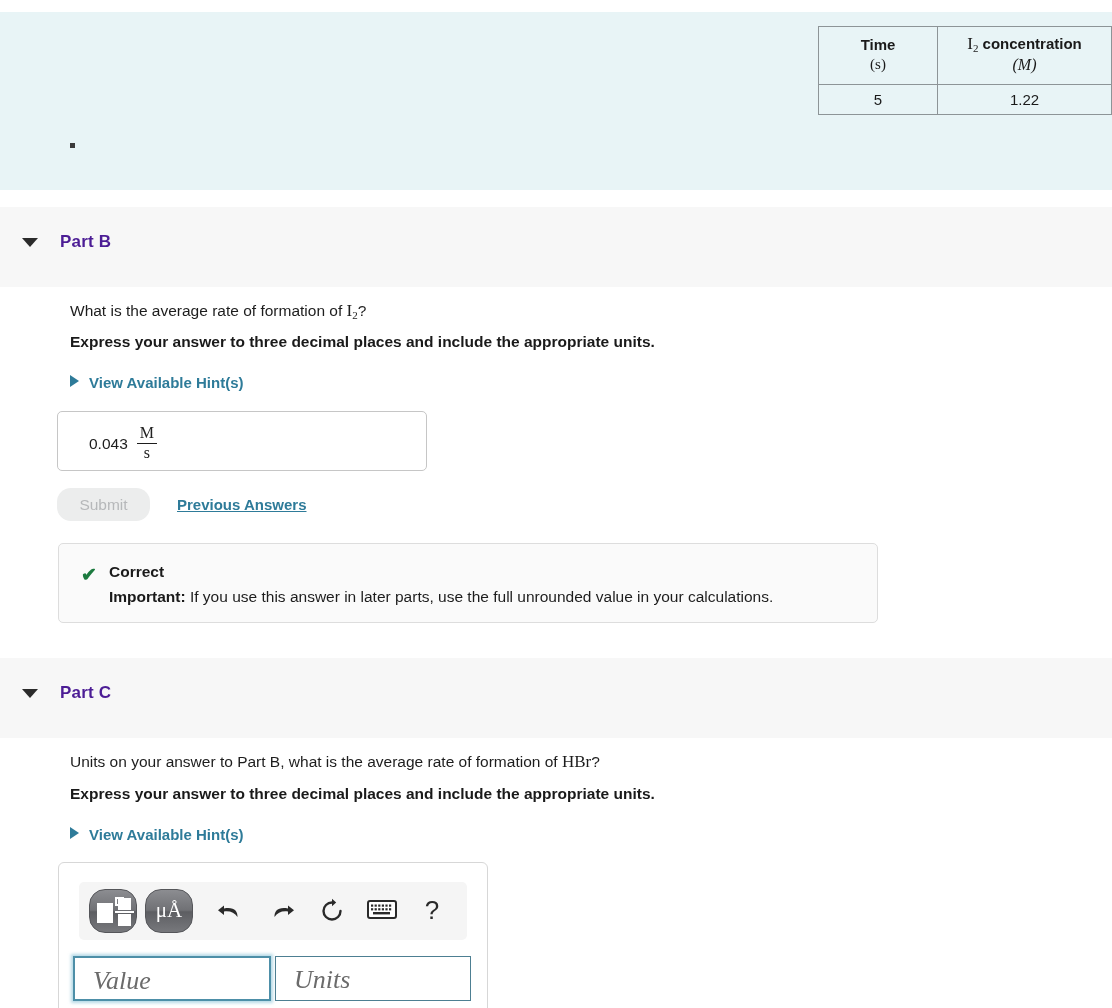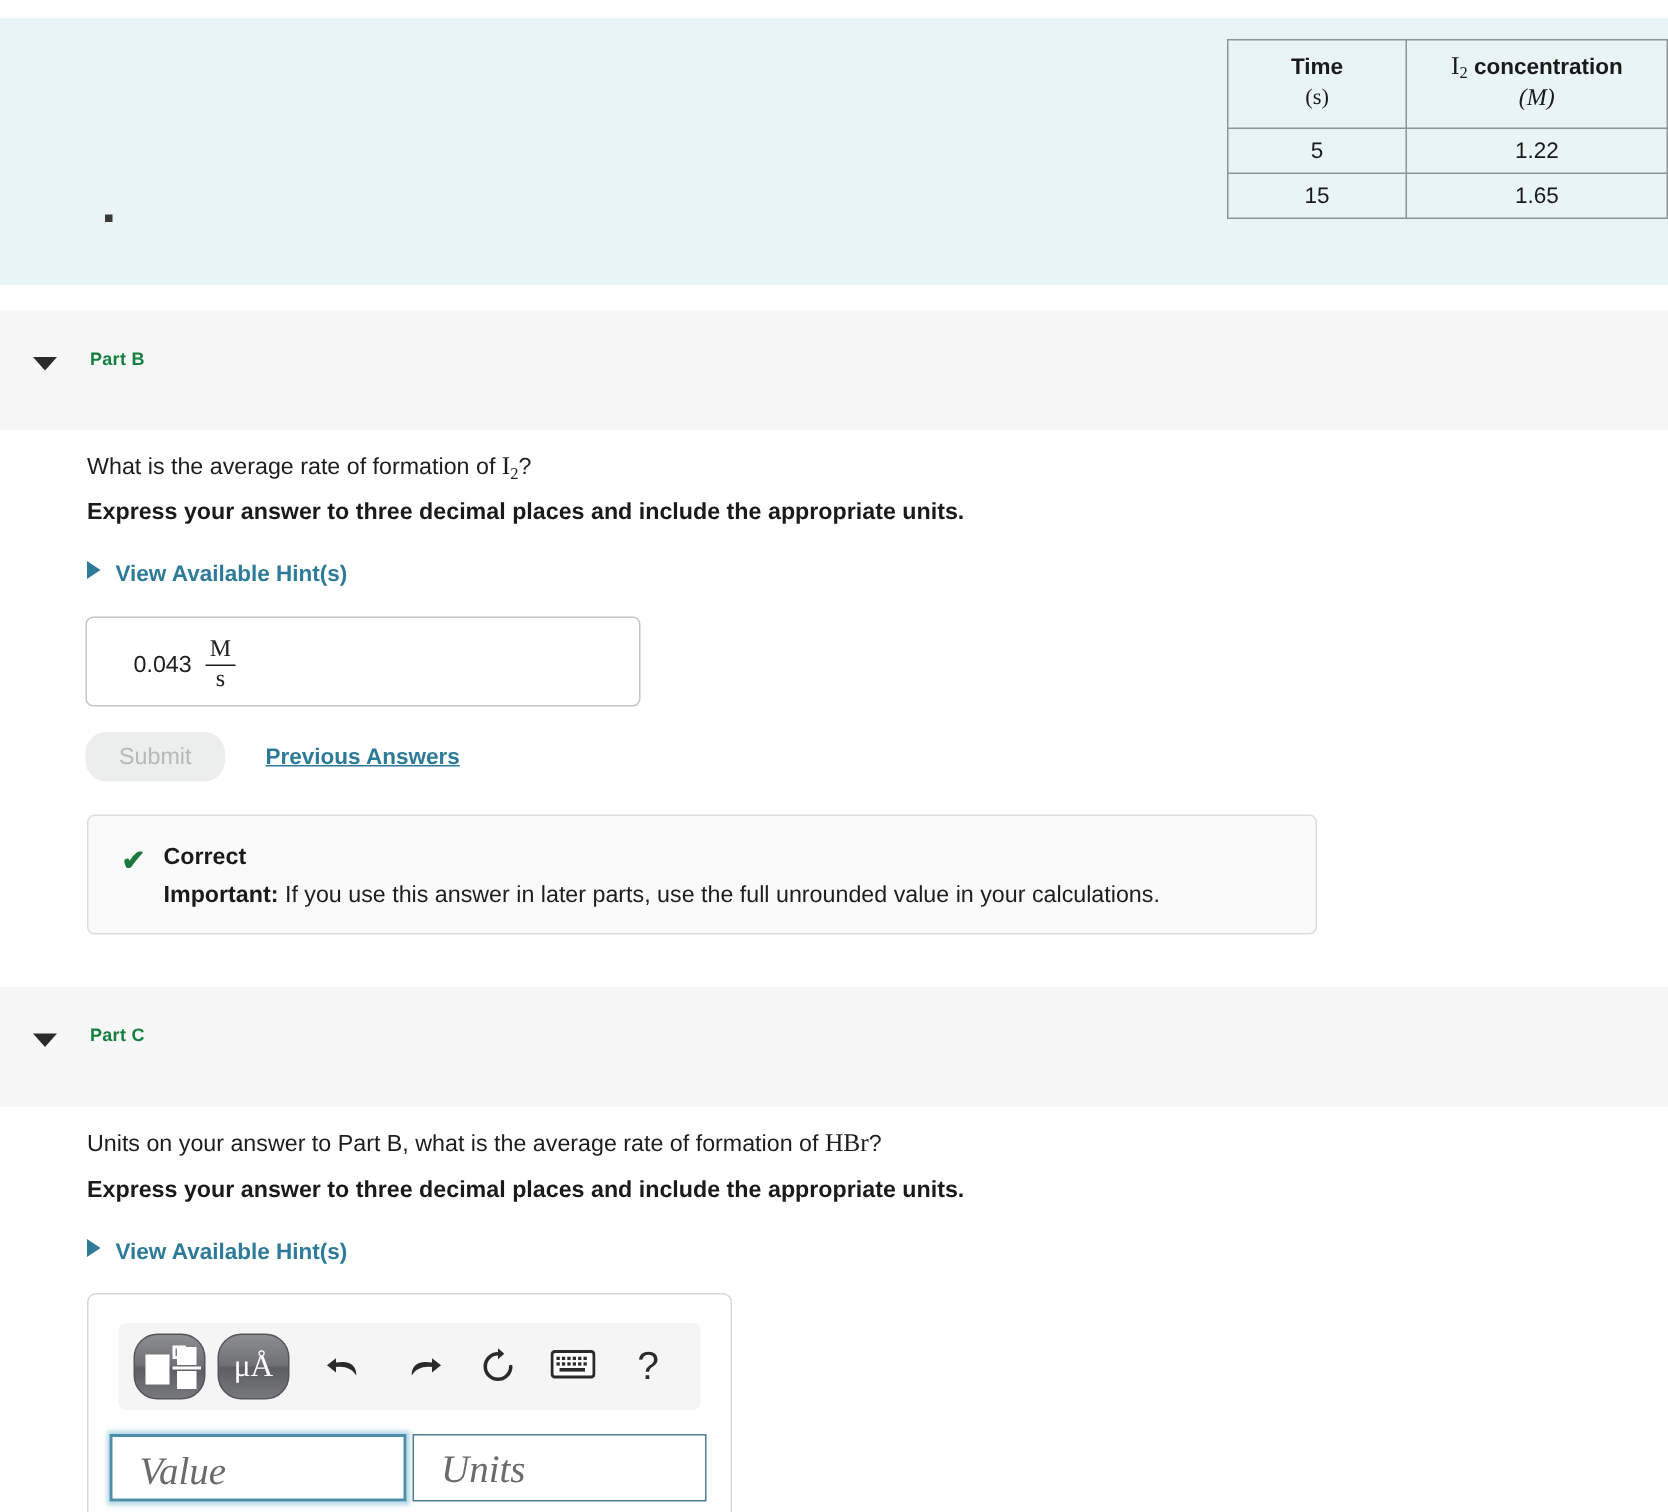--- a/index.html
+++ b/index.html
@@ -83,28 +83,28 @@
     width: 0;
     height: 0;
     border-left: 8px solid transparent;
     border-right: 8px solid transparent;
     border-top: 9px solid #2b2b2b;
   }
   .part-header .part-title {
     position: absolute;
     left: 60px;
     top: 25px;
-    font-size: 12px;
-    font-weight: bold;
-    color: #15803d;
+    font-size: 17px;
+    font-weight: bold;
+    color: #4c1d95;
     letter-spacing: 0.2px;
   }
 
   
-  .part-body { position: absolute; left: 0; width: 967px; }
+  .part-body { position: absolute; left: 12px; width: 967px; }
   .q-text {
     position: absolute;
     left: 58px;
     font-size: 15.5px;
     color: #1d1d1d;
     line-height: 1.35;
     white-space: nowrap;
   }
   .q-instruction {
     position: absolute;
@@ -371,24 +371,20 @@
             <span class="serif-i">I</span><span class="serif-i sub">2</span><span> concentration</span><br>
             <span class="serif-ital">(M)</span>
           </th>
         </tr>
       </thead>
       <tbody>
         <tr>
           <td>5</td>
           <td>1.22</td>
         </tr>
-        <tr>
-          <td>15</td>
-          <td>1.65</td>
-        </tr>
       </tbody>
     </table>
   </div>
 </div>
 
 <div class="part-header" style="top:207px;">
   <div class="caret"></div>
   <div class="part-title">Part B</div>
 </div>
 

